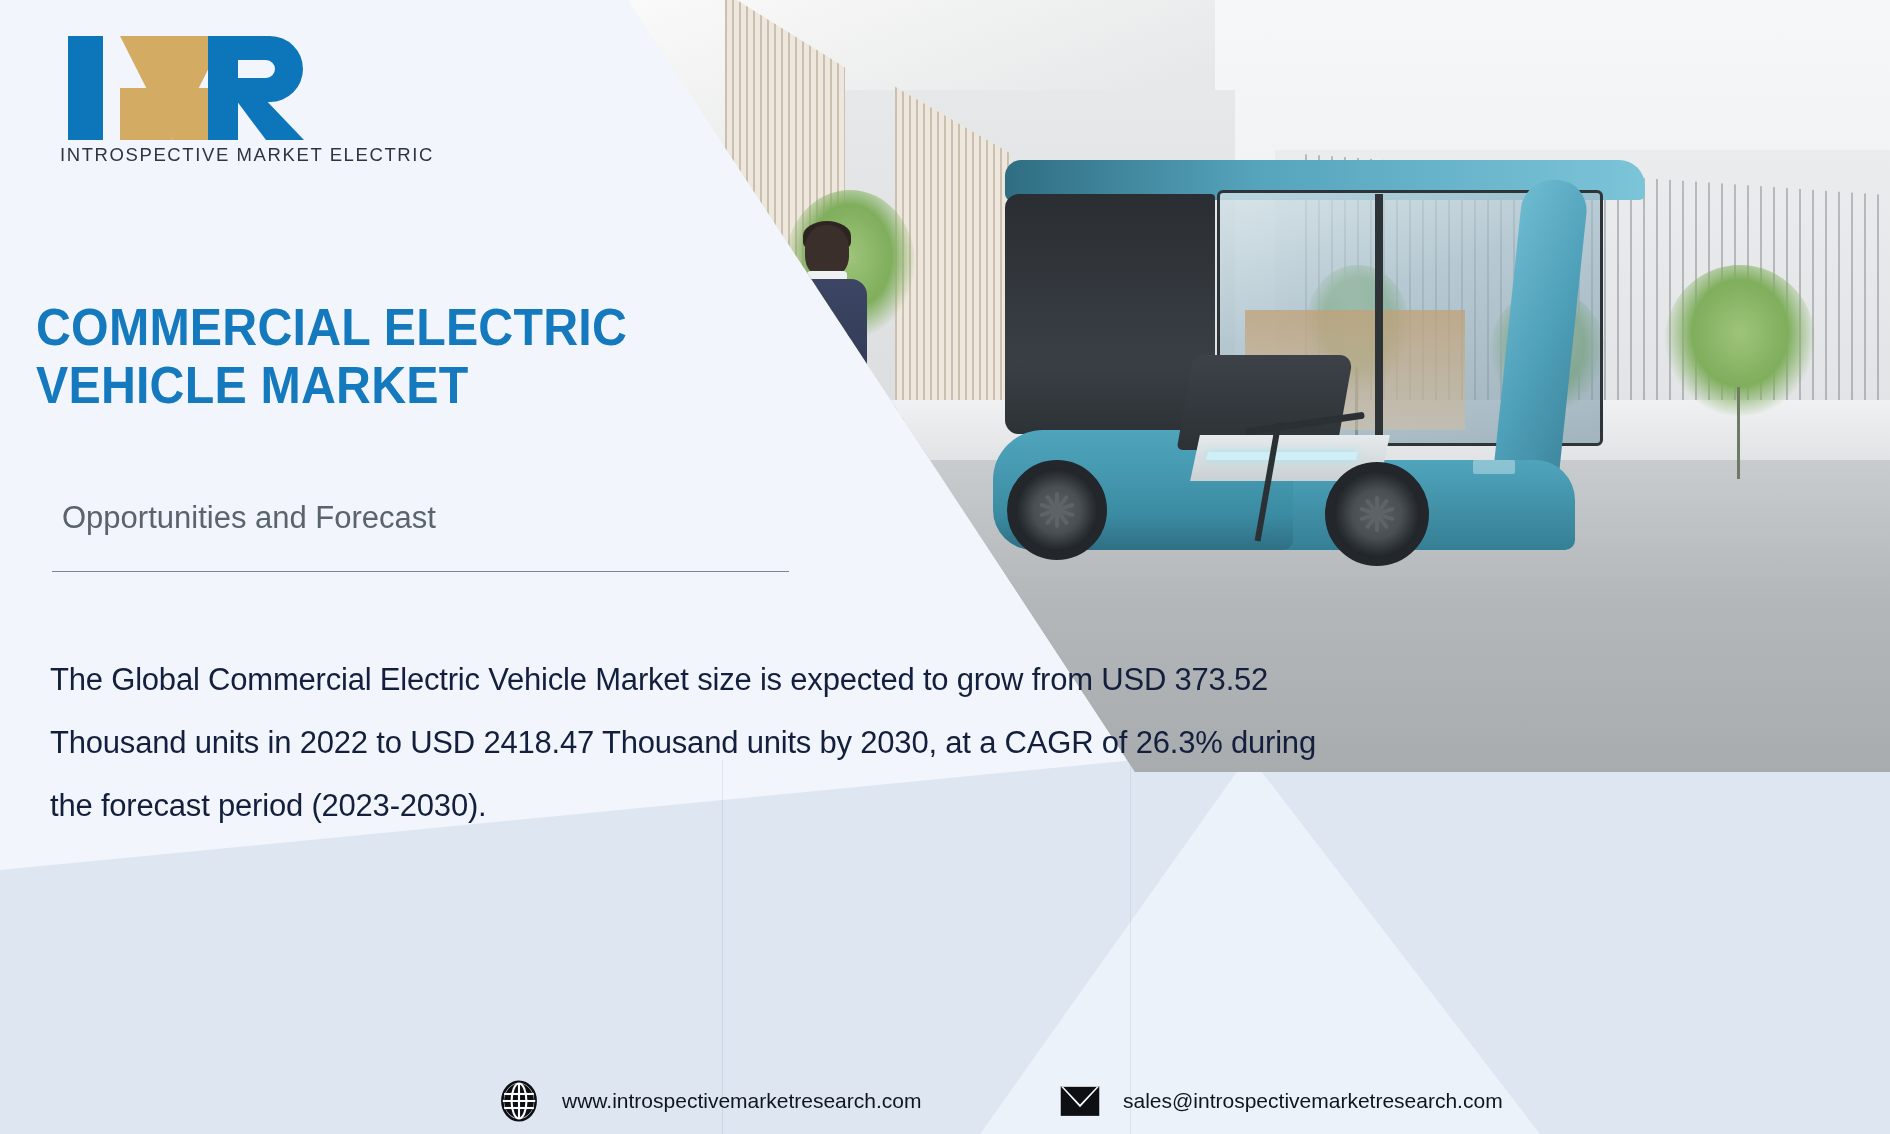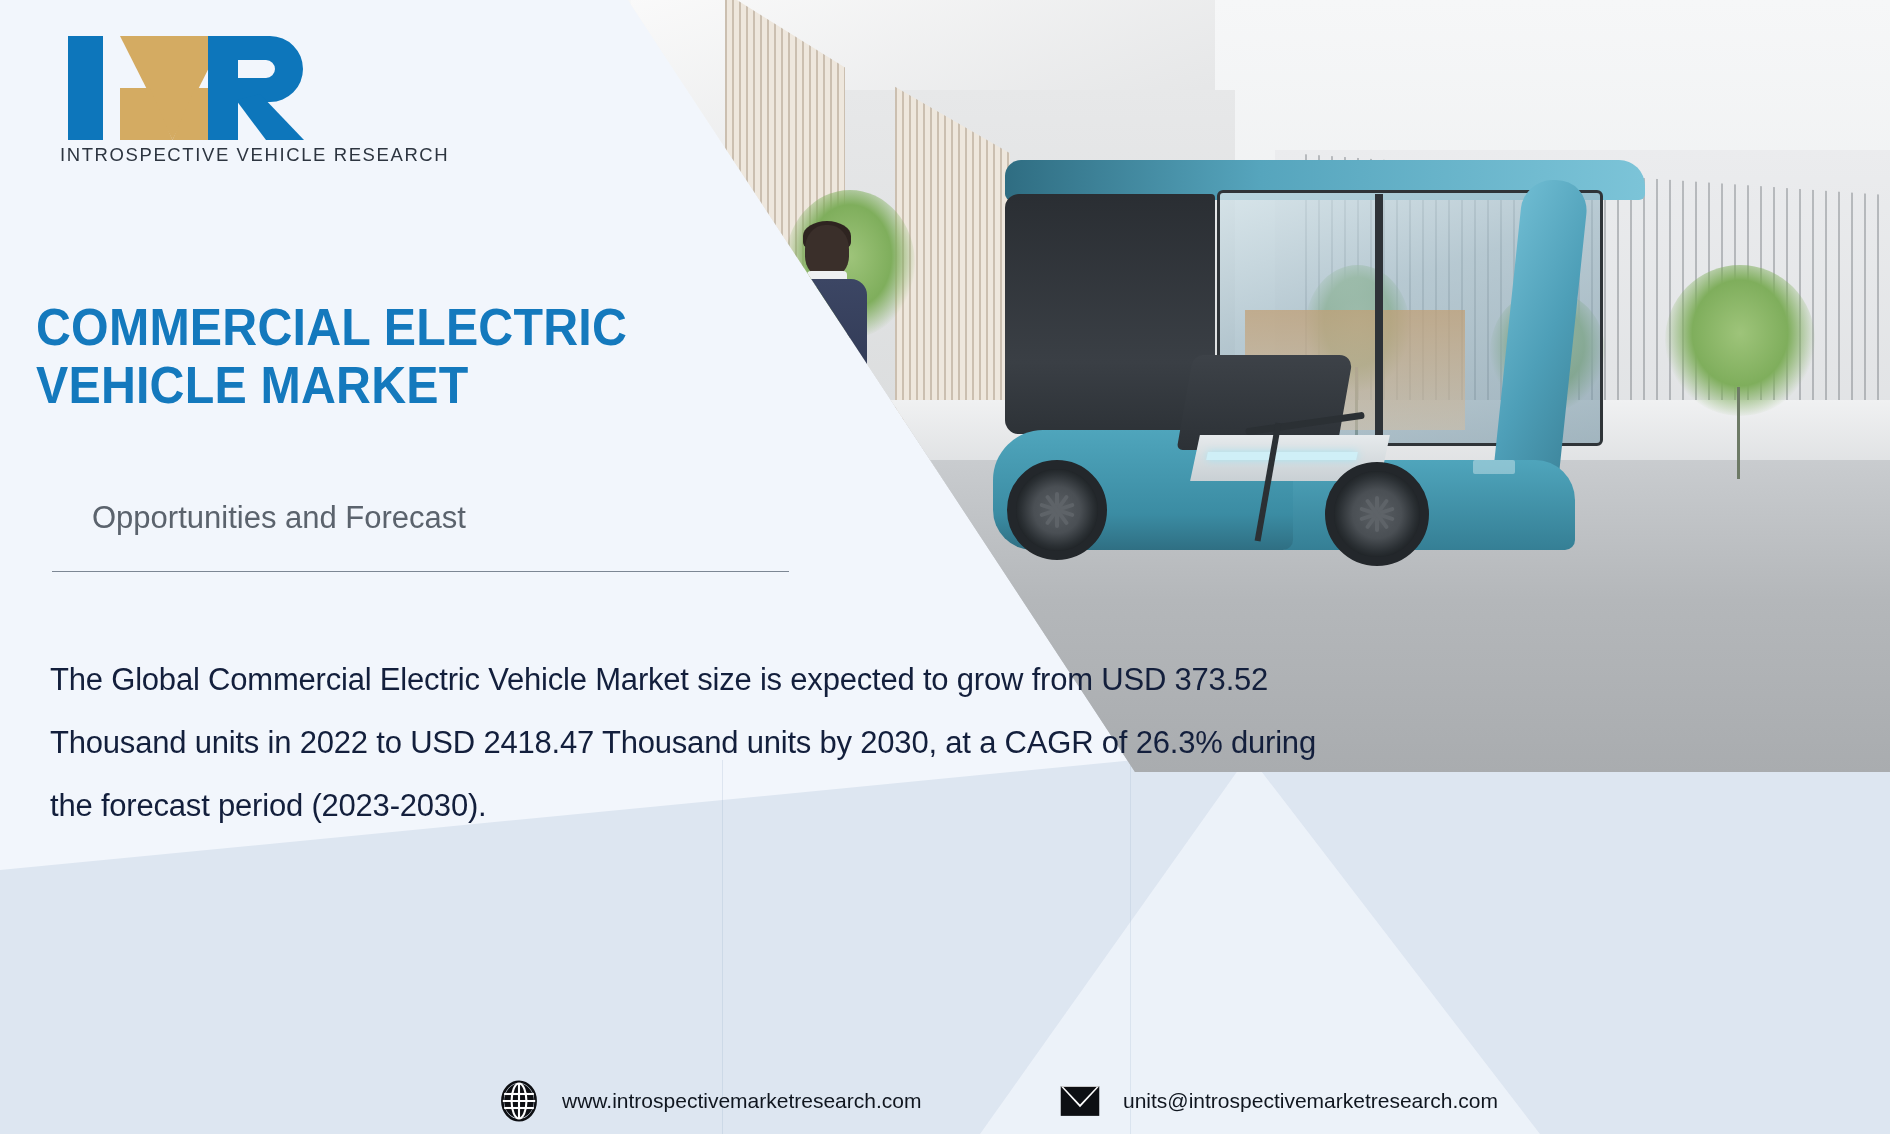--- a/index.html
+++ b/index.html
@@ -295,21 +295,20 @@
     transform: scaleX(.93);
     transform-origin: left top;
   }
   .subtitle {
     position: absolute;
     left: 62px;
     top: 500px;
     font-size: 31px;
     color: #5b636d;
     font-family: "Liberation Sans", sans-serif;
-    margin-left: 30px;
   }
   .divider {
     position: absolute;
     left: 52px;
     top: 571px;
     width: 737px;
     height: 1px;
     background: #7d8794;
   }
   .body-text {
@@ -440,21 +439,21 @@
         <polygon points="75,52 105,52 105,104 75,104" fill="#d4ab62"></polygon>
         <polygon points="30,52 52.5,104 30,104" fill="#d4ab62"></polygon>
         <polygon points="75,52 52.5,104 75,104" fill="#d4ab62"></polygon>
       </svg>
       <svg class="logo-r" viewBox="0 0 100 104">
         <rect x="0" y="0" width="30" height="104" fill="#0d76bb"></rect>
         <path d="M25 0 H62 a33 33 0 0 1 0 66 H25 V42 H58 a9 9 0 0 0 0 -18 H25 Z" fill="#0d76bb"></path>
         <polygon points="52,58 96,104 58,104 28,64" fill="#0d76bb"></polygon>
       </svg>
     </div>
-    <div class="logo-sub">INTROSPECTIVE VEHICLE RESEARCH</div>
+    <div class="logo-sub">INTROSPECTIVE MARKET ELECTRIC</div>
   </div>
 
   <div class="title">COMMERCIAL ELECTRIC VEHICLE MARKET</div>
   <div class="subtitle">Opportunities and Forecast</div>
   <div class="divider"></div>
 
   <div class="body-text">The Global Commercial Electric Vehicle Market size is expected to grow from USD 373.52 Thousand units in 2022 to USD 2418.47 Thousand units by 2030, at a CAGR of 26.3% during the forecast period (2023-2030).</div>
 
   <div class="footer">
 
@@ -472,18 +471,18 @@
       </svg>
       <span>www.introspectivemarketresearch.com</span>
     </div>
 
     <div class="f-item f-mail">
       <svg class="f-icon" viewBox="0 0 48 40">
         <rect x="2" y="3" width="44" height="34" fill="#0d0f13"></rect>
         <polygon points="2,3 46,3 24,27" fill="#ffffff"></polygon>
         <polygon points="5,4 43,4 24,24" fill="#0d0f13"></polygon>
       </svg>
-      <span>units@introspectivemarketresearch.com</span>
+      <span>sales@introspectivemarketresearch.com</span>
     </div>
 
   </div>
 
 </div>
 
 </body></html>

